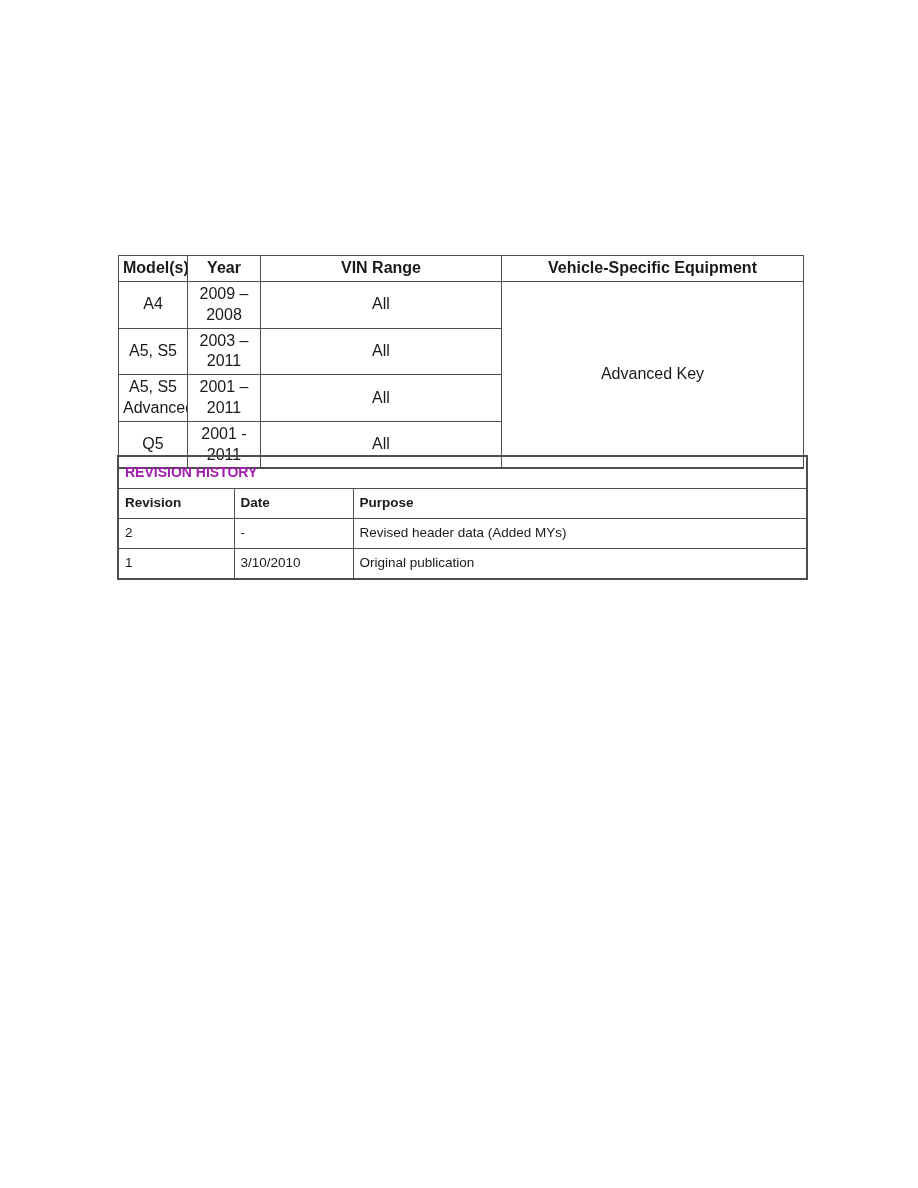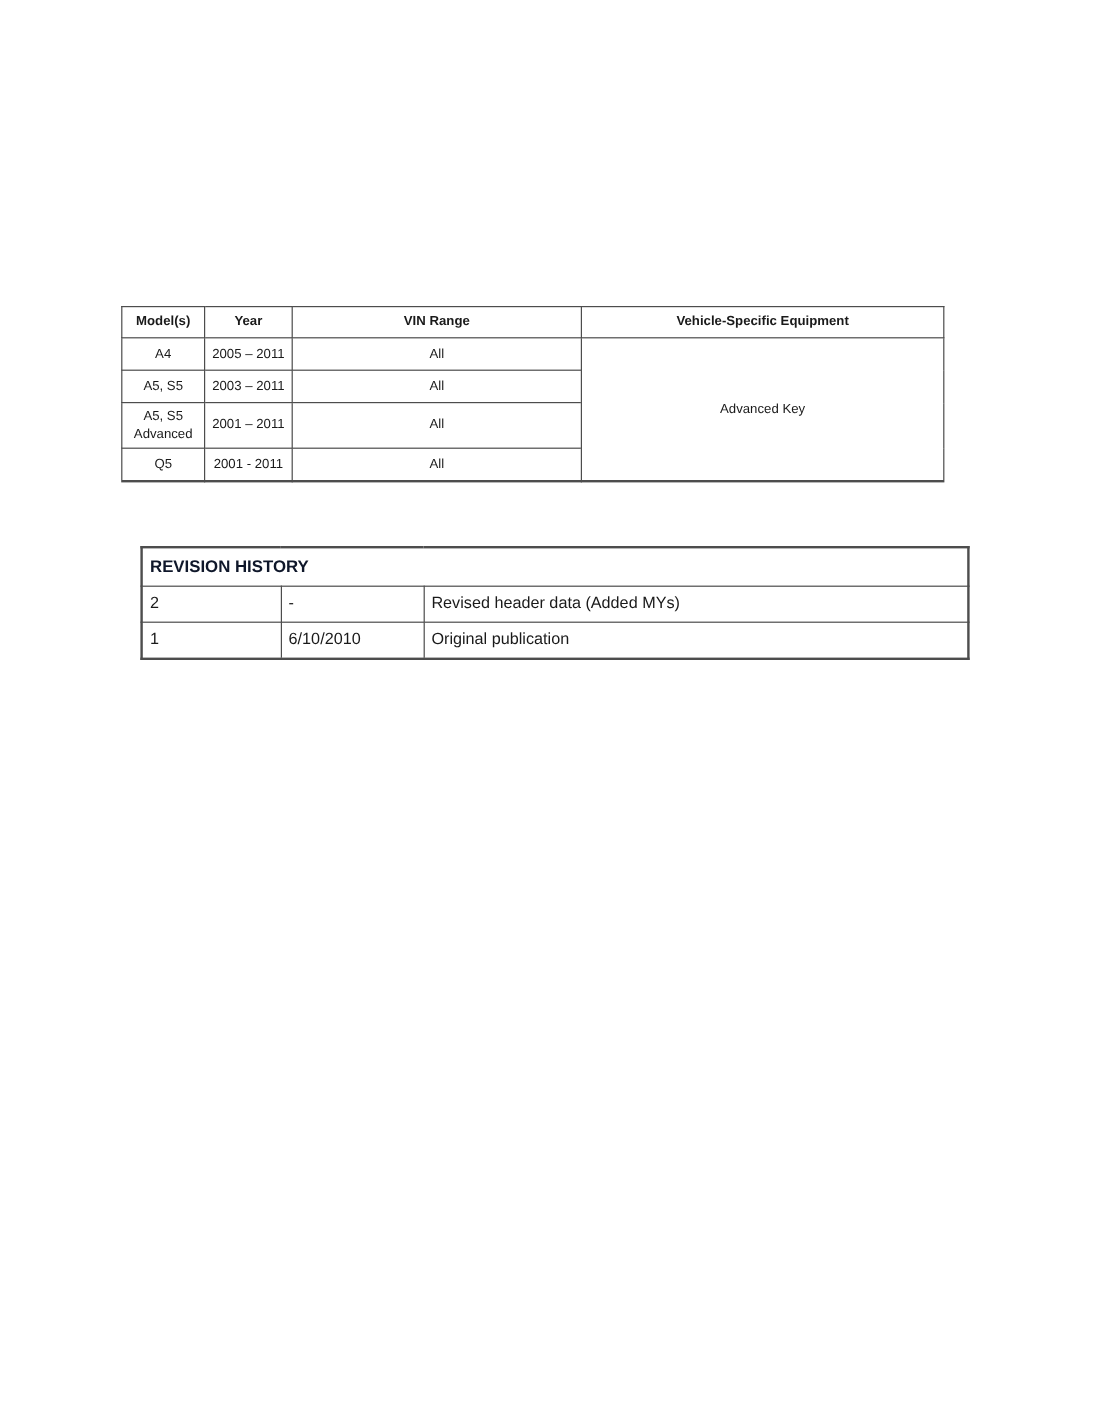--- a/index.html
+++ b/index.html
@@ -13,26 +13,26 @@
     height: 1188px;
     background: #ffffff;
     font-family: "Liberation Sans", "DejaVu Sans", sans-serif;
     color: #1a1a1a;
     overflow: hidden;
   }
 
   
   .vehicle-table {
     position: absolute;
-    left: 101px;
+    left: 118px;
     top: 255px;
     width: 685px;
     border-collapse: collapse;
     table-layout: fixed;
-    font-size: 11px;
+    font-size: 16px;
     line-height: 1.3;
   }
   .vehicle-table th,
   .vehicle-table td {
     border: 1px solid #4d4d4d;
     text-align: center;
     vertical-align: middle;
     padding: 2px 4px;
     overflow: hidden;
   }
@@ -103,21 +103,21 @@
     </colgroup>
     <tbody>
         <tr>
       <th>Model(s)</th>
       <th>Year</th>
       <th>VIN Range</th>
       <th>Vehicle-Specific Equipment</th>
     </tr>
     <tr class="row-a4">
       <td>A4</td>
-      <td>2005 – 2011</td>
+      <td>2009 – 2008</td>
       <td>All</td>
       <td rowspan="4">Advanced Key</td>
     </tr>
     <tr class="row-a5s5">
       <td>A5, S5</td>
       <td>2003 – 2011</td>
       <td>All</td>
     </tr>
     <tr class="row-cab">
       <td>A5, S5 Advanced</td>
@@ -133,28 +133,33 @@
     </table>
 
   <table class="revision-table">
     <colgroup>
       <col style="width:116px">
       <col style="width:119px">
       <col style="width:454px">
     </colgroup>
     <tbody>
         <tr>
-      <td class="title-cell" colspan="3" style="color: #0f172a;">REVISION HISTORY</td>
+      <td class="title-cell" colspan="3" style="color: #a21caf;">REVISION HISTORY</td>
+    </tr>
+    <tr>
+      <th>Revision</th>
+      <th>Date</th>
+      <th>Purpose</th>
     </tr>
     <tr>
       <td>2</td>
       <td>-</td>
       <td>Revised header data (Added MYs)</td>
     </tr>
     <tr>
       <td>1</td>
-      <td>6/10/2010</td>
+      <td>3/10/2010</td>
       <td>Original publication</td>
     </tr>
   </tbody>
     </table>
 
 </div>
 
 </body></html>

